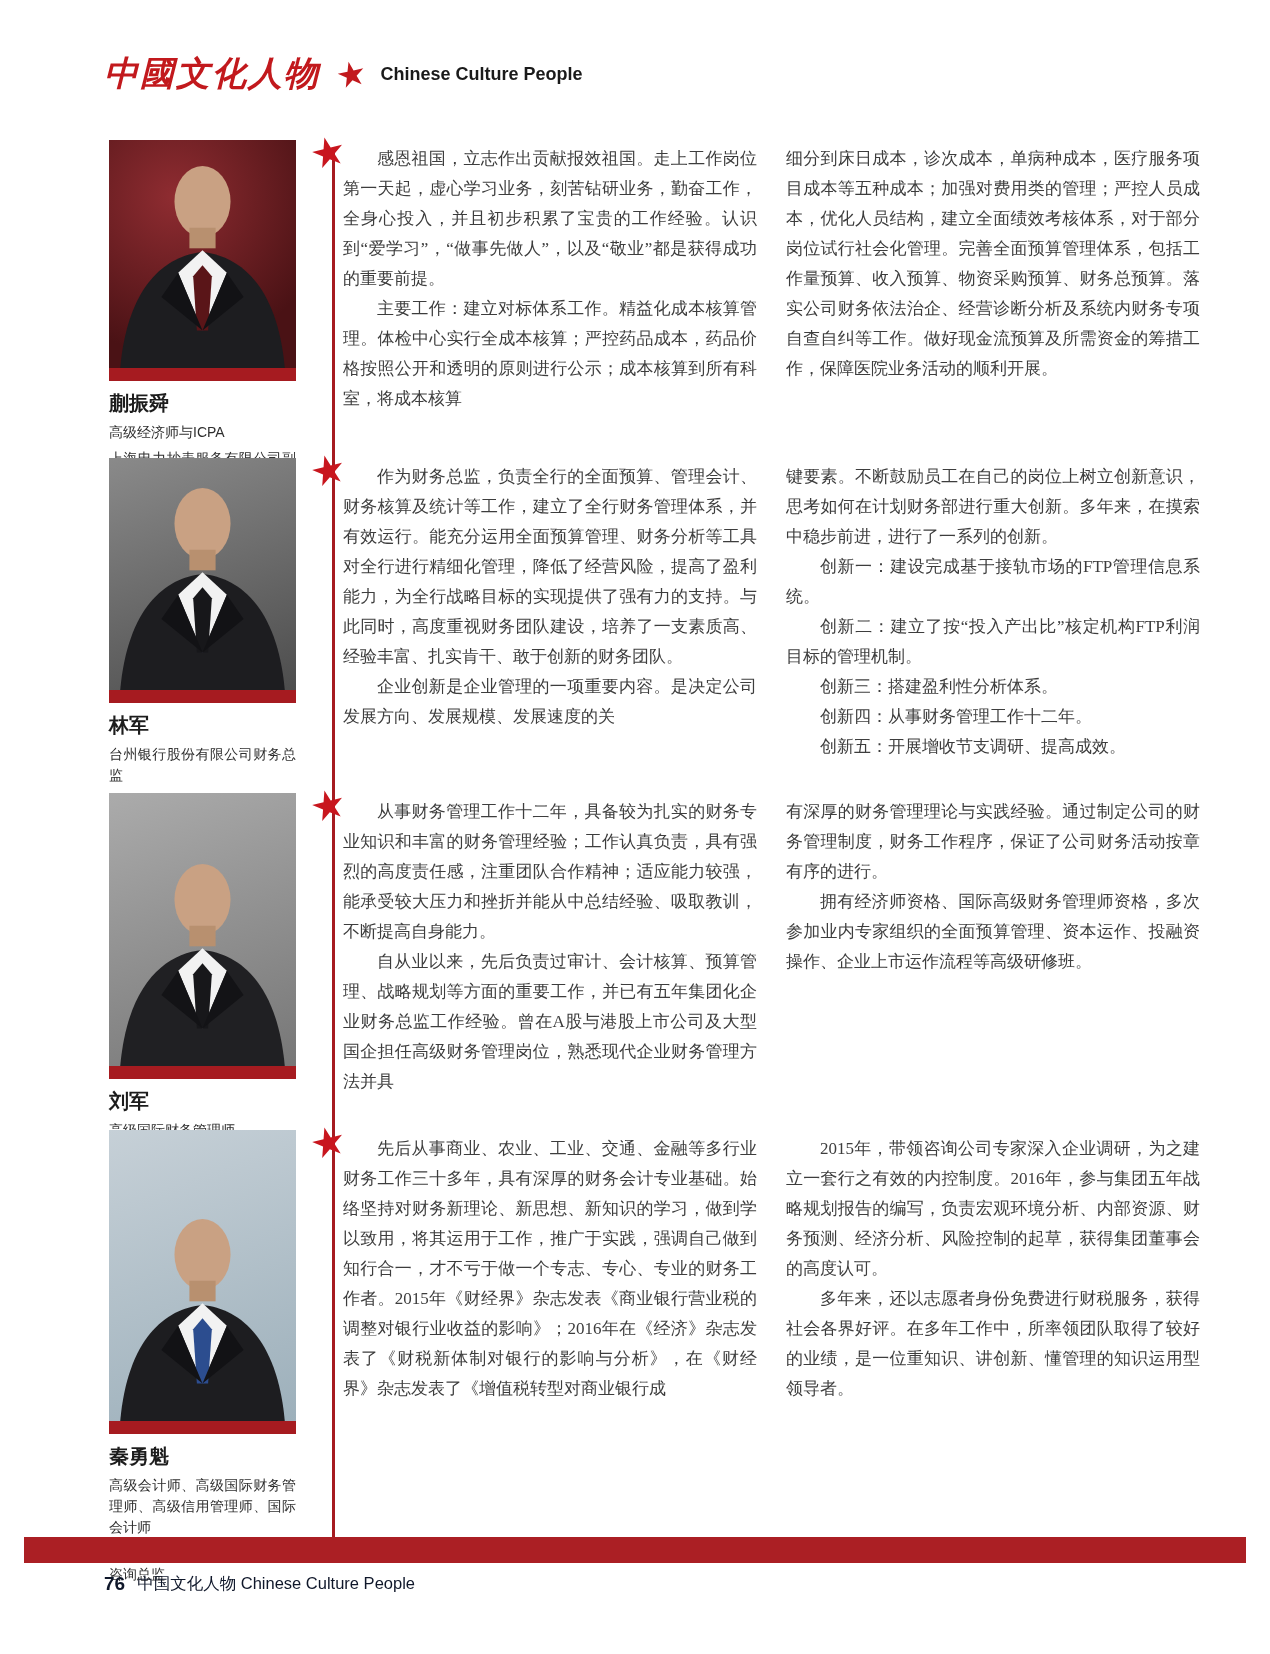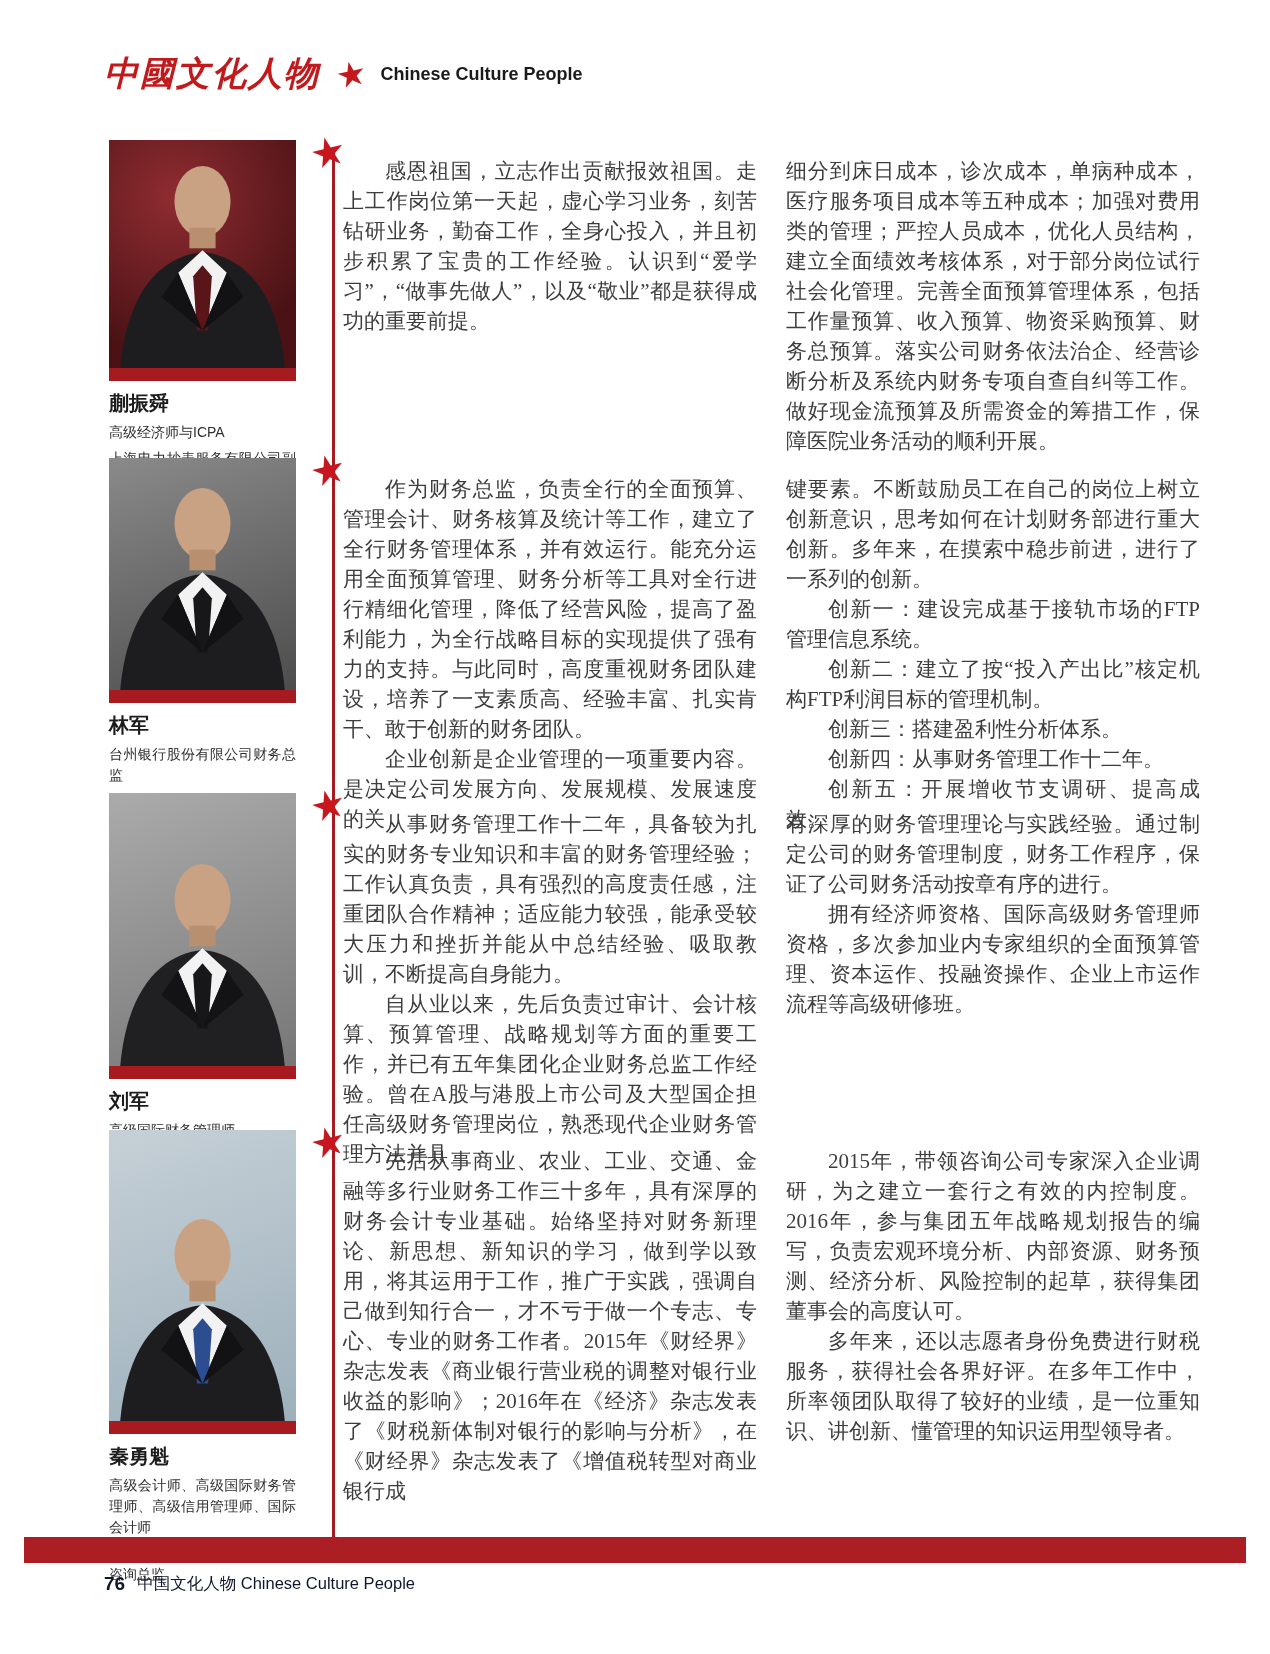--- a/index.html
+++ b/index.html
@@ -33,21 +33,21 @@
   .photo { width:187px; overflow:hidden; position:relative; }
   .photo svg { display:block; width:100%; height:100%; }
   .photo-0 { height:228px; background:radial-gradient(circle at 35% 25%, #8f2c31, #4a1215 75%); }
   .photo-1 { height:232px; background:linear-gradient(160deg,#8a8a8a,#4d4d4d); }
   .photo-2 { height:273px; background:linear-gradient(160deg,#ababab,#777777); }
   .photo-3 { height:291px; background:linear-gradient(160deg,#c6d0d7,#9db0bb); }
   .photo-bar { width:187px; height:13px; background:#a61b20; }
   .bio-name { margin-top:9px; font-size:20px; font-weight:bold; color:#1c1c1c; }
   .bio-title { margin-top:5px; font-size:14px; line-height:21px; color:#2e2e2e; text-align:justify; }
 
-  .col { position:absolute; top:16px; width:414px; font-size:21px; line-height:30px;
+  .col { position:absolute; top:4px; width:414px; font-size:17px; line-height:30px;
          text-align:justify; color:#3d3d3d; }
   .col-1 { left:319px; }
   .col-2 { left:762px; }
   .col p { margin:0; }
   .col p.ind { text-indent:2em; }
 
   
   .bottom-bar { position:absolute; left:0; top:1537px; width:1270px; height:26px; background:#ab1f24; }
   .footer { position:absolute; left:80px; top:1573px; display:flex; align-items:flex-start;
             font-family:"Liberation Sans","DejaVu Sans",sans-serif; color:#0f172a; }
@@ -81,20 +81,21 @@
         </svg>
       </div>
       <div class="photo-bar"></div>
       <div class="bio-name">蒯振舜</div>
       <div class="bio-title">高级经济师与ICPA</div>
       <div class="bio-title">上海电力抄表服务有限公司副总经理</div>
     </div>
     <div class="sec-star">★</div>
     <div class="col col-1">
       <p class="ind">感恩祖国，立志作出贡献报效祖国。走上工作岗位第一天起，虚心学习业务，刻苦钻研业务，勤奋工作，全身心投入，并且初步积累了宝贵的工作经验。认识到“爱学习”，“做事先做人”，以及“敬业”都是获得成功的重要前提。</p>
+      <p class="ind">主要工作：建立对标体系工作。精益化成本核算管理。体检中心实行全成本核算；严控药品成本，药品价格按照公开和透明的原则进行公示；成本核算到所有科室，将成本核算</p>
     </div>
     <div class="col col-2">
       <p>细分到床日成本，诊次成本，单病种成本，医疗服务项目成本等五种成本；加强对费用类的管理；严控人员成本，优化人员结构，建立全面绩效考核体系，对于部分岗位试行社会化管理。完善全面预算管理体系，包括工作量预算、收入预算、物资采购预算、财务总预算。落实公司财务依法治企、经营诊断分析及系统内财务专项自查自纠等工作。做好现金流预算及所需资金的筹措工作，保障医院业务活动的顺利开展。</p>
     </div>
   </section>
 
   <section class="profile-section" style="top:458px;">
     <div class="bio">
       <div class="photo photo-1">
         <svg viewBox="0 0 100 120" preserveAspectRatio="xMidYMax meet">

